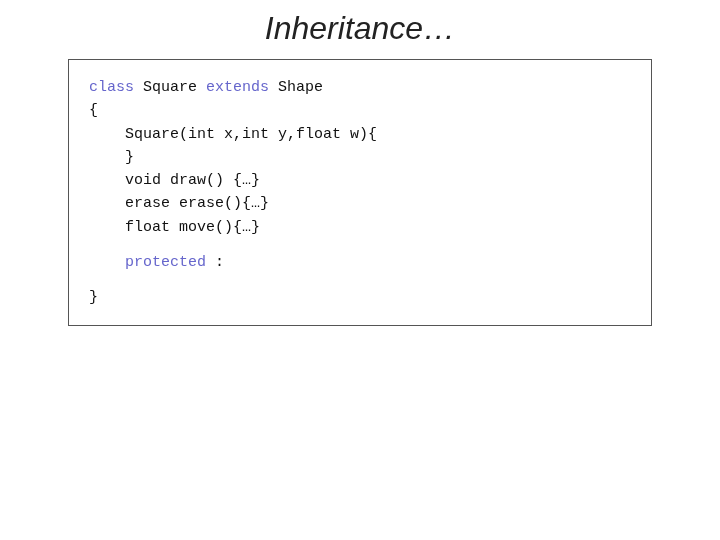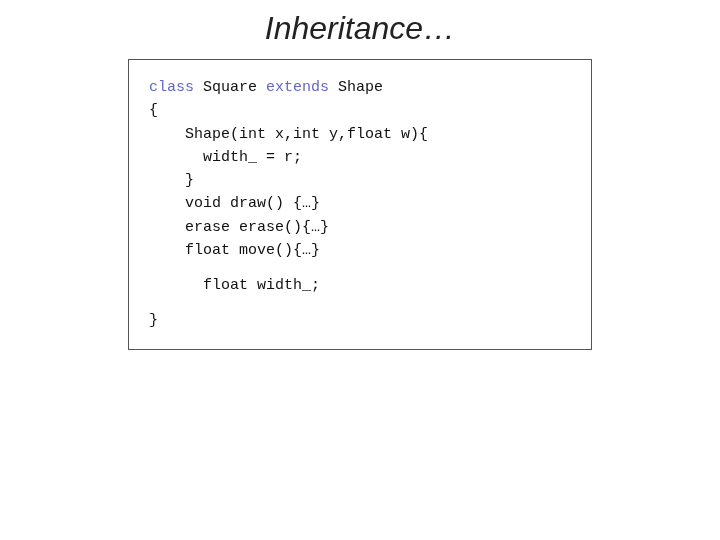--- a/index.html
+++ b/index.html
@@ -25,21 +25,21 @@
       font-weight: normal;
       color: #222;
       margin-top: 10px;
       margin-bottom: 12px;
       font-style: italic;
     }
 
     .code-box {
       border: 1.5px solid #555;
       background: #fff;
-      width: 464px;
+      width: 584px;
       padding: 16px 20px 16px 20px;
       font-family: 'Courier New', Courier, monospace;
       font-size: 15px;
       line-height: 1.55;
     }
 
     .kw {
       color: #6666cc;
       font-weight: normal;
     }
@@ -56,23 +56,22 @@
     }
   </style>
 </head>
 <body>
 
 <h1 class="title">Inheritance…</h1>
 
 <div class="code-box">
   <span class="code-line"><span class="kw">class</span><span> Square </span><span class="kw">extends</span><span> Shape</span></span>
   <span class="code-line">{</span>
-  <span class="code-line">    Shape(int x,int y,float w){</span>
-  <span class="code-line">      width_ = r;</span>
+  <span class="code-line">    Square(int x,int y,float w){</span>
   <span class="code-line">    }</span>
   <span class="code-line">    void draw() {…}</span>
   <span class="code-line">    erase erase(){…}</span>
   <span class="code-line">    float move(){…}</span>
   <span class="spacer"></span>
-  <span class="code-line">      float width_;</span>
+  <span class="code-line"><span class="kw">    protected</span><span> :</span></span>
   <span class="spacer"></span>
   <span class="code-line">}</span>
 </div>
 
 </body></html>

